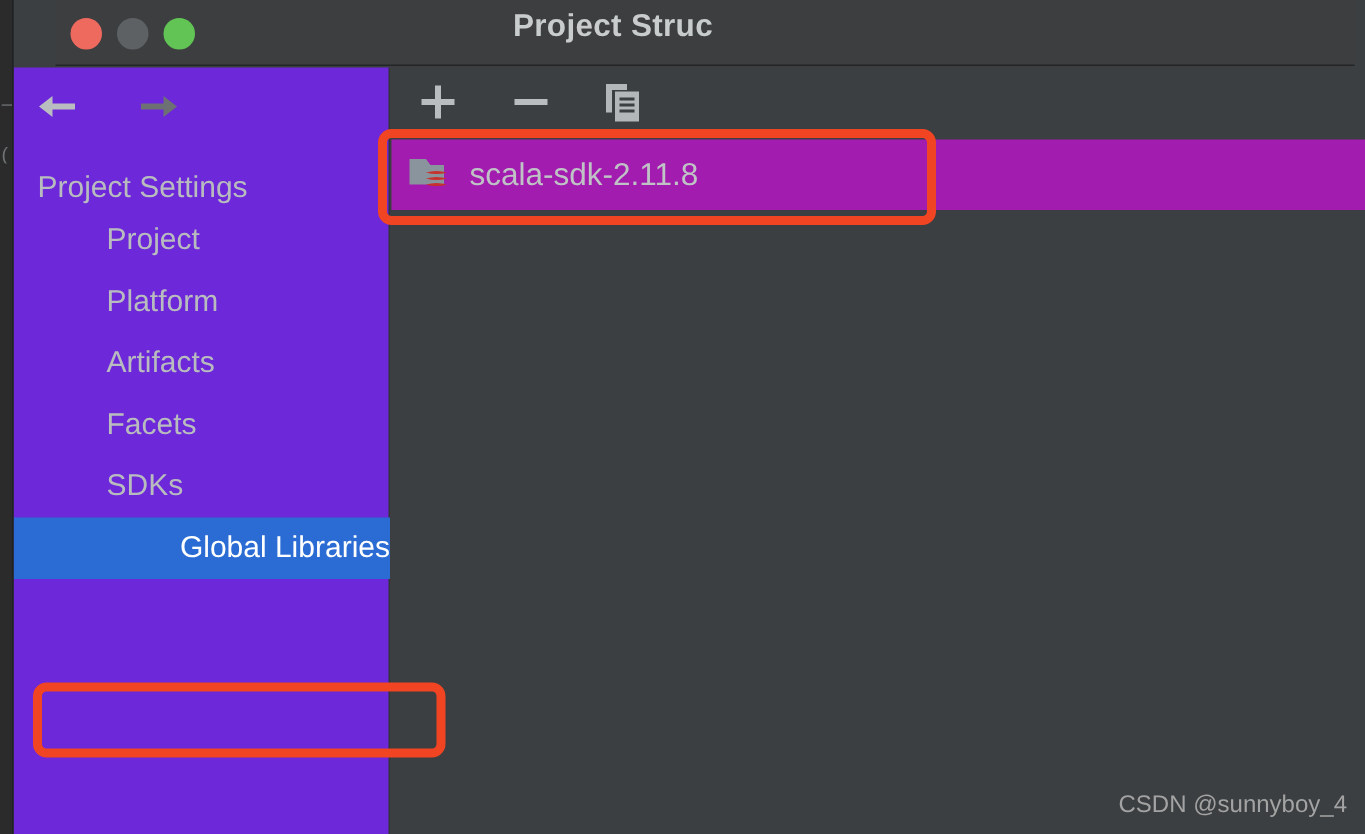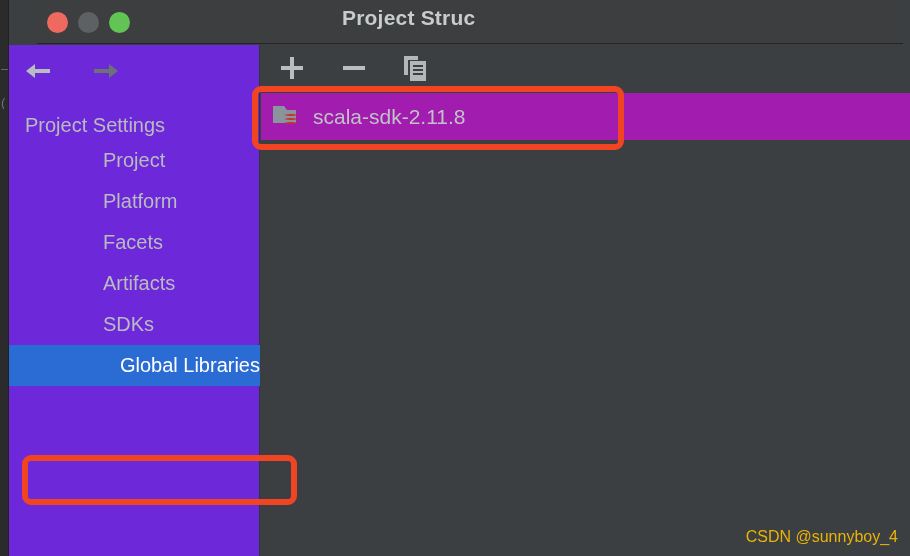--- a/index.html
+++ b/index.html
@@ -131,21 +131,21 @@
     color: #b9bcbf;
     padding: 4px 0 4px 16px;
     height: 33px;
     line-height: 29px;
     box-sizing: border-box;
     white-space: nowrap;
   }
   .nav-item {
     font-size: 20px;
     color: #b9bcbf;
-    padding-left: 94px;
+    padding-left: 62px;
     height: 41px;
     line-height: 41px;
     box-sizing: border-box;
     white-space: nowrap;
   }
   .nav-item.selected {
     color: #ffffff;
   }
   .nav-item.selected .sel-bg {
     position: absolute;
@@ -207,21 +207,21 @@
     color: #c0c3c6;
     margin-left: 11px;
     white-space: nowrap;
   }
 
   .watermark {
     position: absolute;
     right: 12px;
     bottom: 10px;
     font-size: 16px;
-    color: #eab308;
+    color: #a3a3a3;
     white-space: nowrap;
   }
 
   
   .annot {
     position: absolute;
     border: 6px solid #f04423;
     border-radius: 9px;
     box-sizing: border-box;
     z-index: 40;
@@ -268,24 +268,24 @@
 
       <div class="group-label">Project Settings</div>
 
       <div class="nav-item">
         <span class="nav-item-wrap">Project</span>
       </div>
       <div class="nav-item">
         <span class="nav-item-wrap">Platform</span>
       </div>
       <div class="nav-item">
+        <span class="nav-item-wrap">Artifacts</span>
+      </div>
+      <div class="nav-item">
         <span class="nav-item-wrap">Facets</span>
-      </div>
-      <div class="nav-item">
-        <span class="nav-item-wrap">Artifacts</span>
       </div>
 
 
       <div class="nav-item">
         <span class="nav-item-wrap">SDKs</span>
       </div>
       <div class="nav-item selected" style="position:relative;text-align:right;">
         <div class="sel-bg"></div>
         <span class="nav-item-wrap">Global Libraries</span>
       </div>

